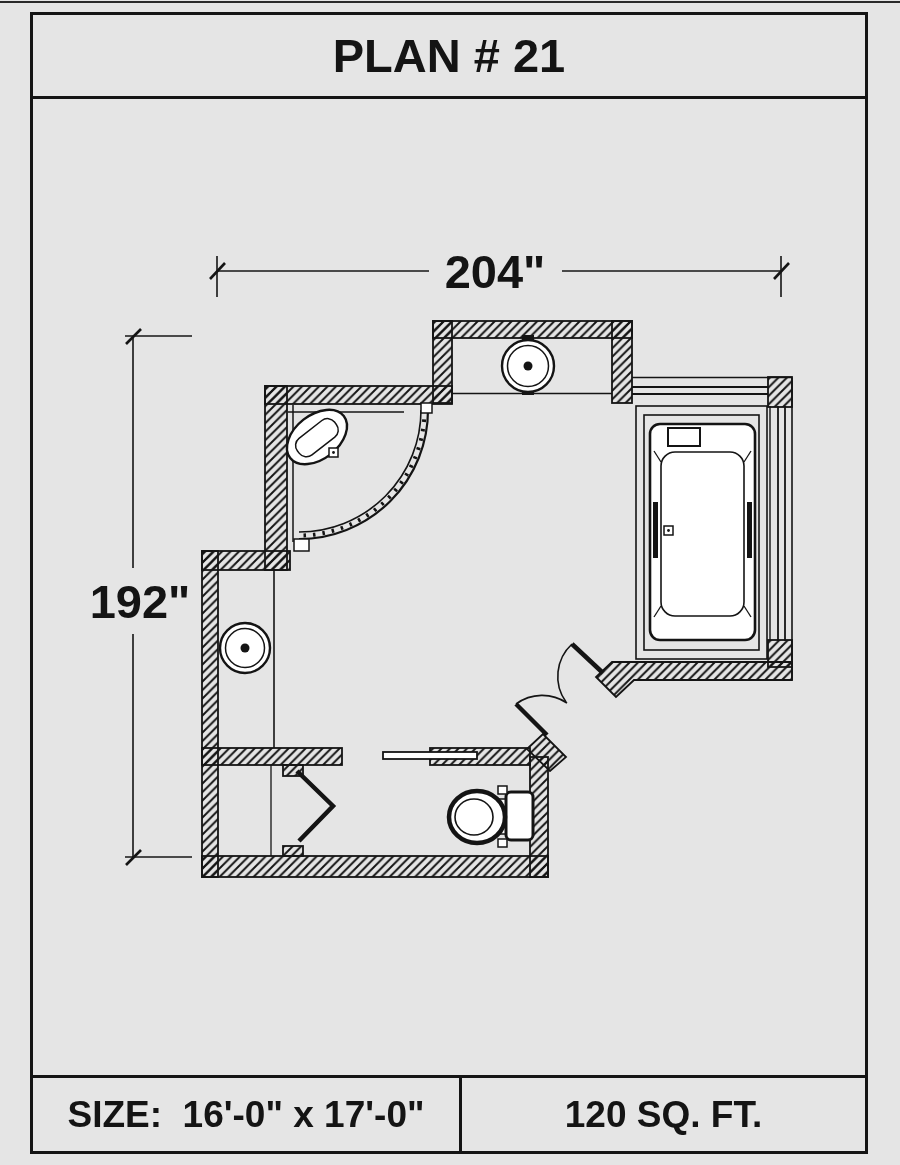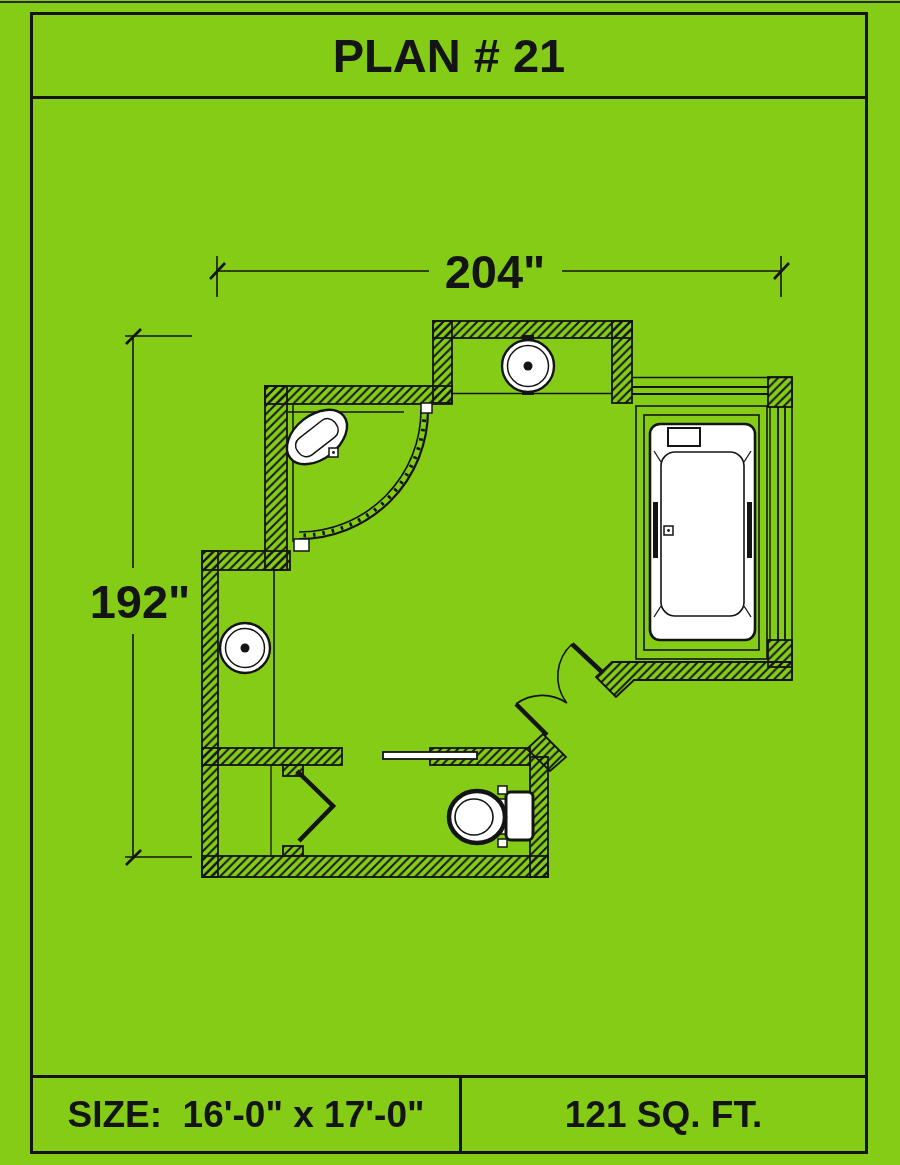--- a/index.html
+++ b/index.html
@@ -1,16 +1,16 @@
 <!DOCTYPE html>
 <html><head>
 <meta charset="utf-8">
 <style>
   html,body{margin:0;padding:0;background:#fff;}
-  .page{position:relative;width:900px;height:1165px;background:#84cc16;overflow:hidden;
+  .page{position:relative;width:900px;height:1165px;background:#e5e5e5;overflow:hidden;
         font-family:"Liberation Sans", sans-serif;color:#141414;}
   .scan-edge{position:absolute;left:0;top:1px;width:900px;height:2px;background:#2a2a2a;}
   .frame{position:absolute;left:30px;top:12px;width:832px;height:1136px;
          border:3px solid #141414;}
   .titlebar{position:absolute;left:0;top:0;width:100%;height:81px;
             border-bottom:3px solid #141414;display:flex;align-items:center;justify-content:center;}
   .title-text{font-size:47px;font-weight:bold;letter-spacing:0px;}
   .footer{position:absolute;left:0;bottom:0;width:100%;height:73px;
           border-top:3px solid #141414;display:flex;}
   .footer-cell{display:flex;align-items:center;justify-content:center;
@@ -28,21 +28,21 @@
 
 <div class="page">
   <div class="scan-edge"></div>
 
   <div class="frame">
     <div class="titlebar">
       <span class="title-text">PLAN # 21</span>
     </div>
     <div class="footer">
       <div class="footer-cell footer-left">SIZE:  16'-0" x 17'-0"</div>
-      <div class="footer-cell footer-right">121 SQ. FT.</div>
+      <div class="footer-cell footer-right">120 SQ. FT.</div>
     </div>
   </div>
 
   <svg class="plan" width="900" height="1165" viewBox="0 0 900 1165">
     <defs>
       <pattern id="hatch" width="8.5" height="8.5" patternUnits="userSpaceOnUse">
         <path d="M-2,10.5 L10.5,-2 M2.25,14.75 L14.75,2.25 M-6.25,6.25 L6.25,-6.25" stroke="#141414" stroke-width="2.0"></path>
       </pattern>
     </defs>
 

